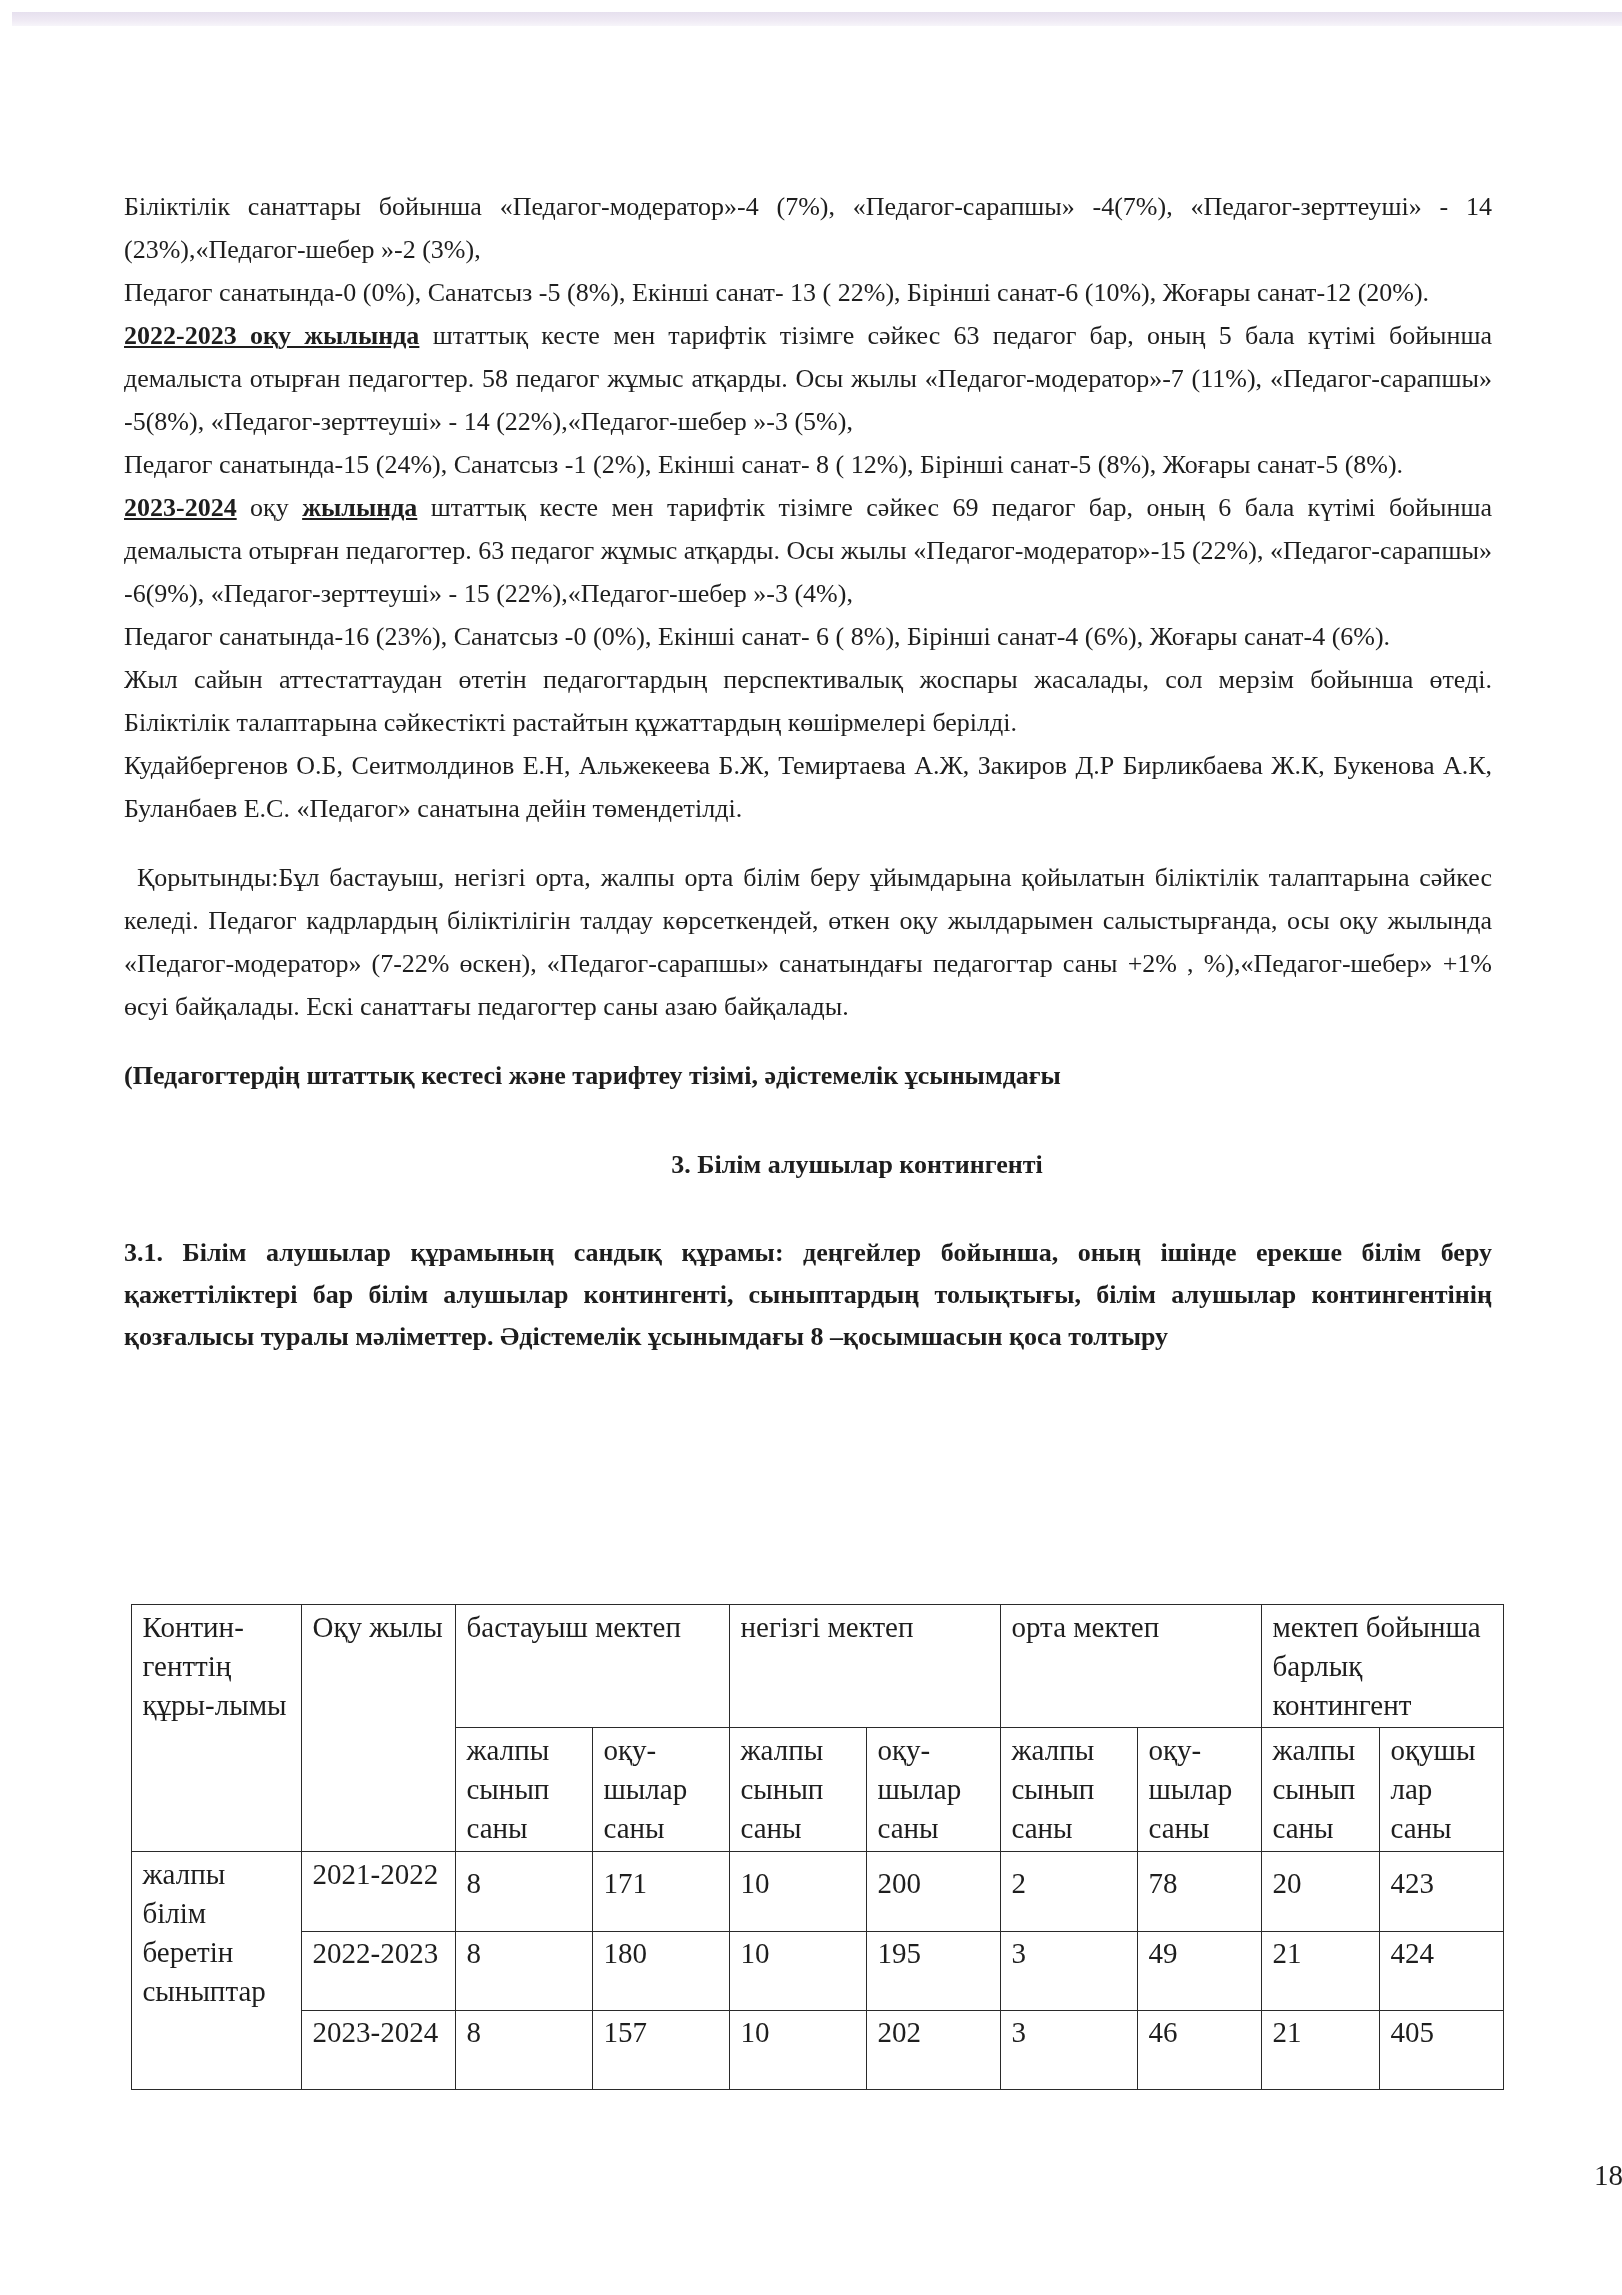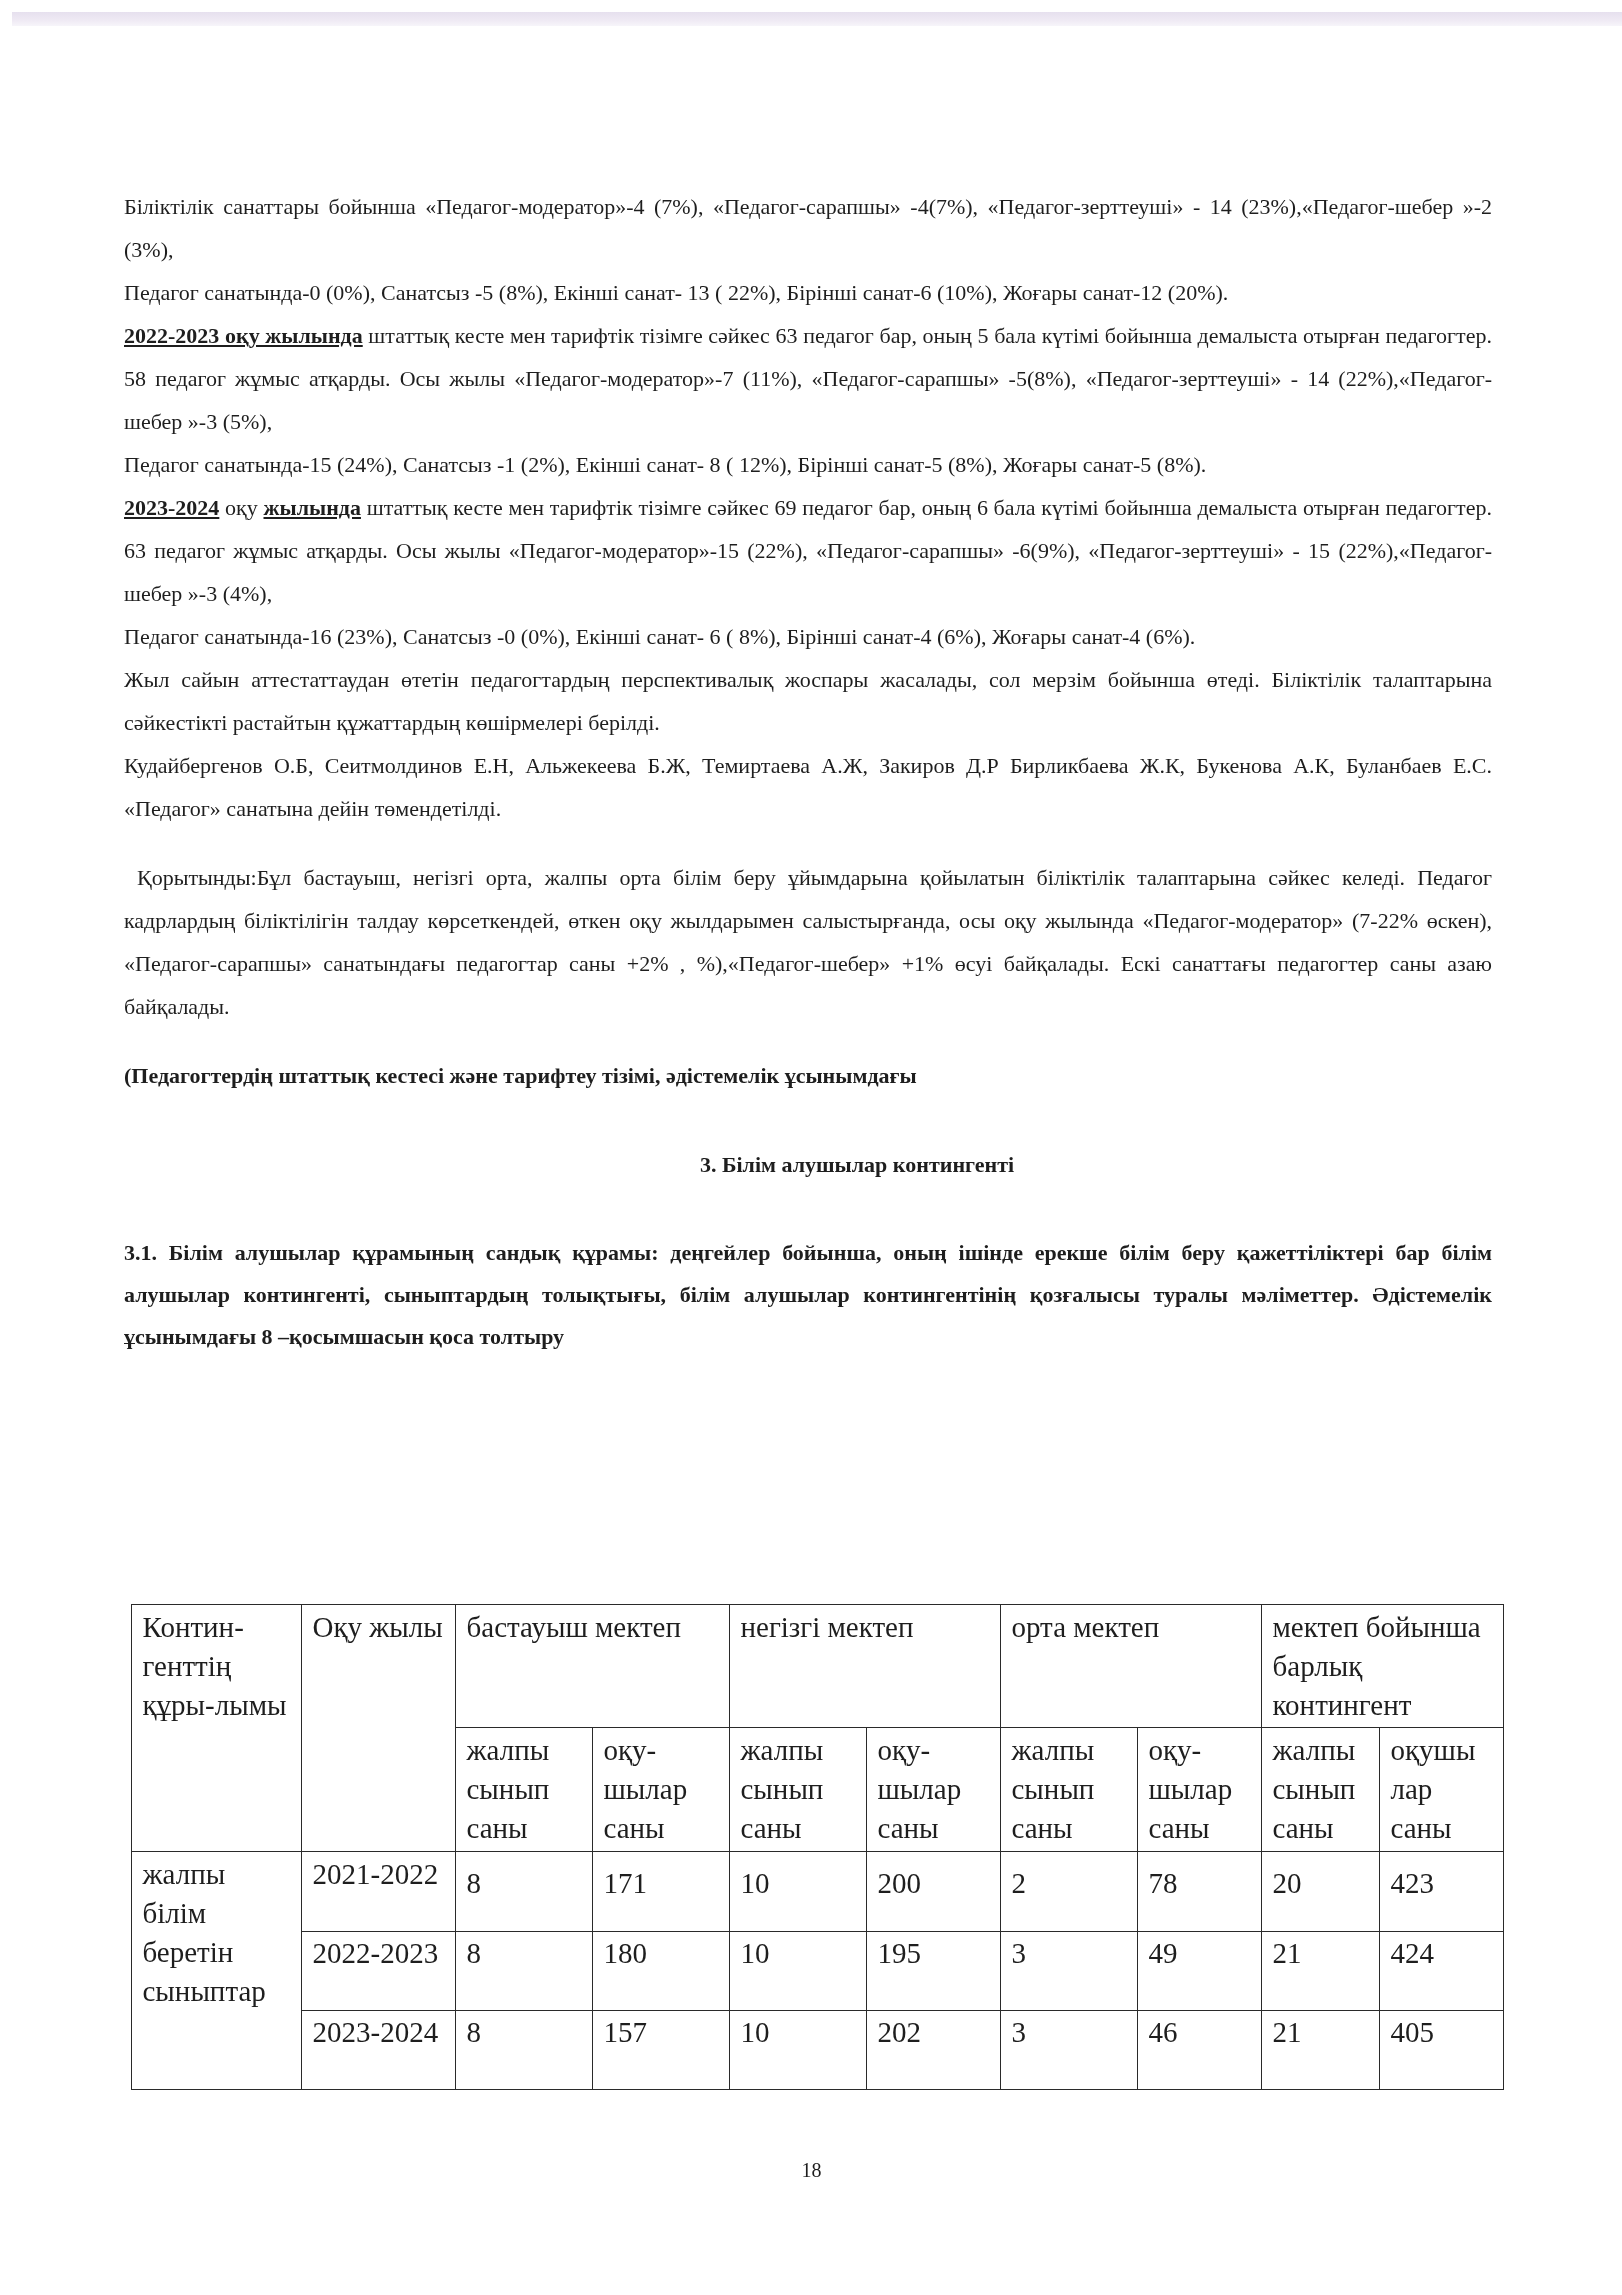--- a/index.html
+++ b/index.html
@@ -12,21 +12,21 @@
   }
   .scan-top {
     position: absolute; left: 11.8px; top: 11.8px; width: 1611px; height: 14.4px;
     background: linear-gradient(180deg, #e6e0ee 0%, #efeaf4 60%, #f7f5fa 100%);
   }
   .scan-left {
     position: absolute; left: 0; top: 0; width: 11.8px; height: 2295px; background: #ffffff;
   }
   .page {
     position: absolute; left: 124px; top: 185px; width: 1368px;
-    font-size: 22px; line-height: 43px;
+    font-size: 26px; line-height: 43px;
   }
   .p { margin: 0; text-align: justify; }
   .p .b { font-weight: bold; text-decoration: underline; }
   .gap-sm { height: 26px; }
   .gap-md { height: 46px; }
   .indent { text-indent: 13px; }
   .bold-block { font-weight: bold; margin: 0; line-height: 43px; }
   .h3 { font-weight: bold; margin: 0; padding-left: 98px; text-align: center; }
   .h31 { font-weight: bold; margin: 0; text-align: justify; line-height: 42px; }
 
@@ -40,21 +40,21 @@
     border: 1.3px solid #2a2a2a;
     vertical-align: top;
     text-align: left;
     font-weight: normal;
     padding: 2.6px 10.5px;
     color: #1e1e1e;
   }
   table.contingent .num { padding-top: 11.8px; }
   .page-number {
     position: absolute; left: 0; width: 1623px; top: 2159px;
-    text-align: center; font-size: 20px;
+    text-align: right; font-size: 29px;
   }
 </style>
 </head>
 <body>
 
 <div class="scan-left"></div>
 <div class="scan-top"></div>
 
 <div class="page">
   <p class="p">Біліктілік санаттары бойынша «Педагог-модератор»-4 (7%), «Педагог-сарапшы» -4(7%), «Педагог-зерттеуші» - 14 (23%),«Педагог-шебер »-2 (3%),</p>

